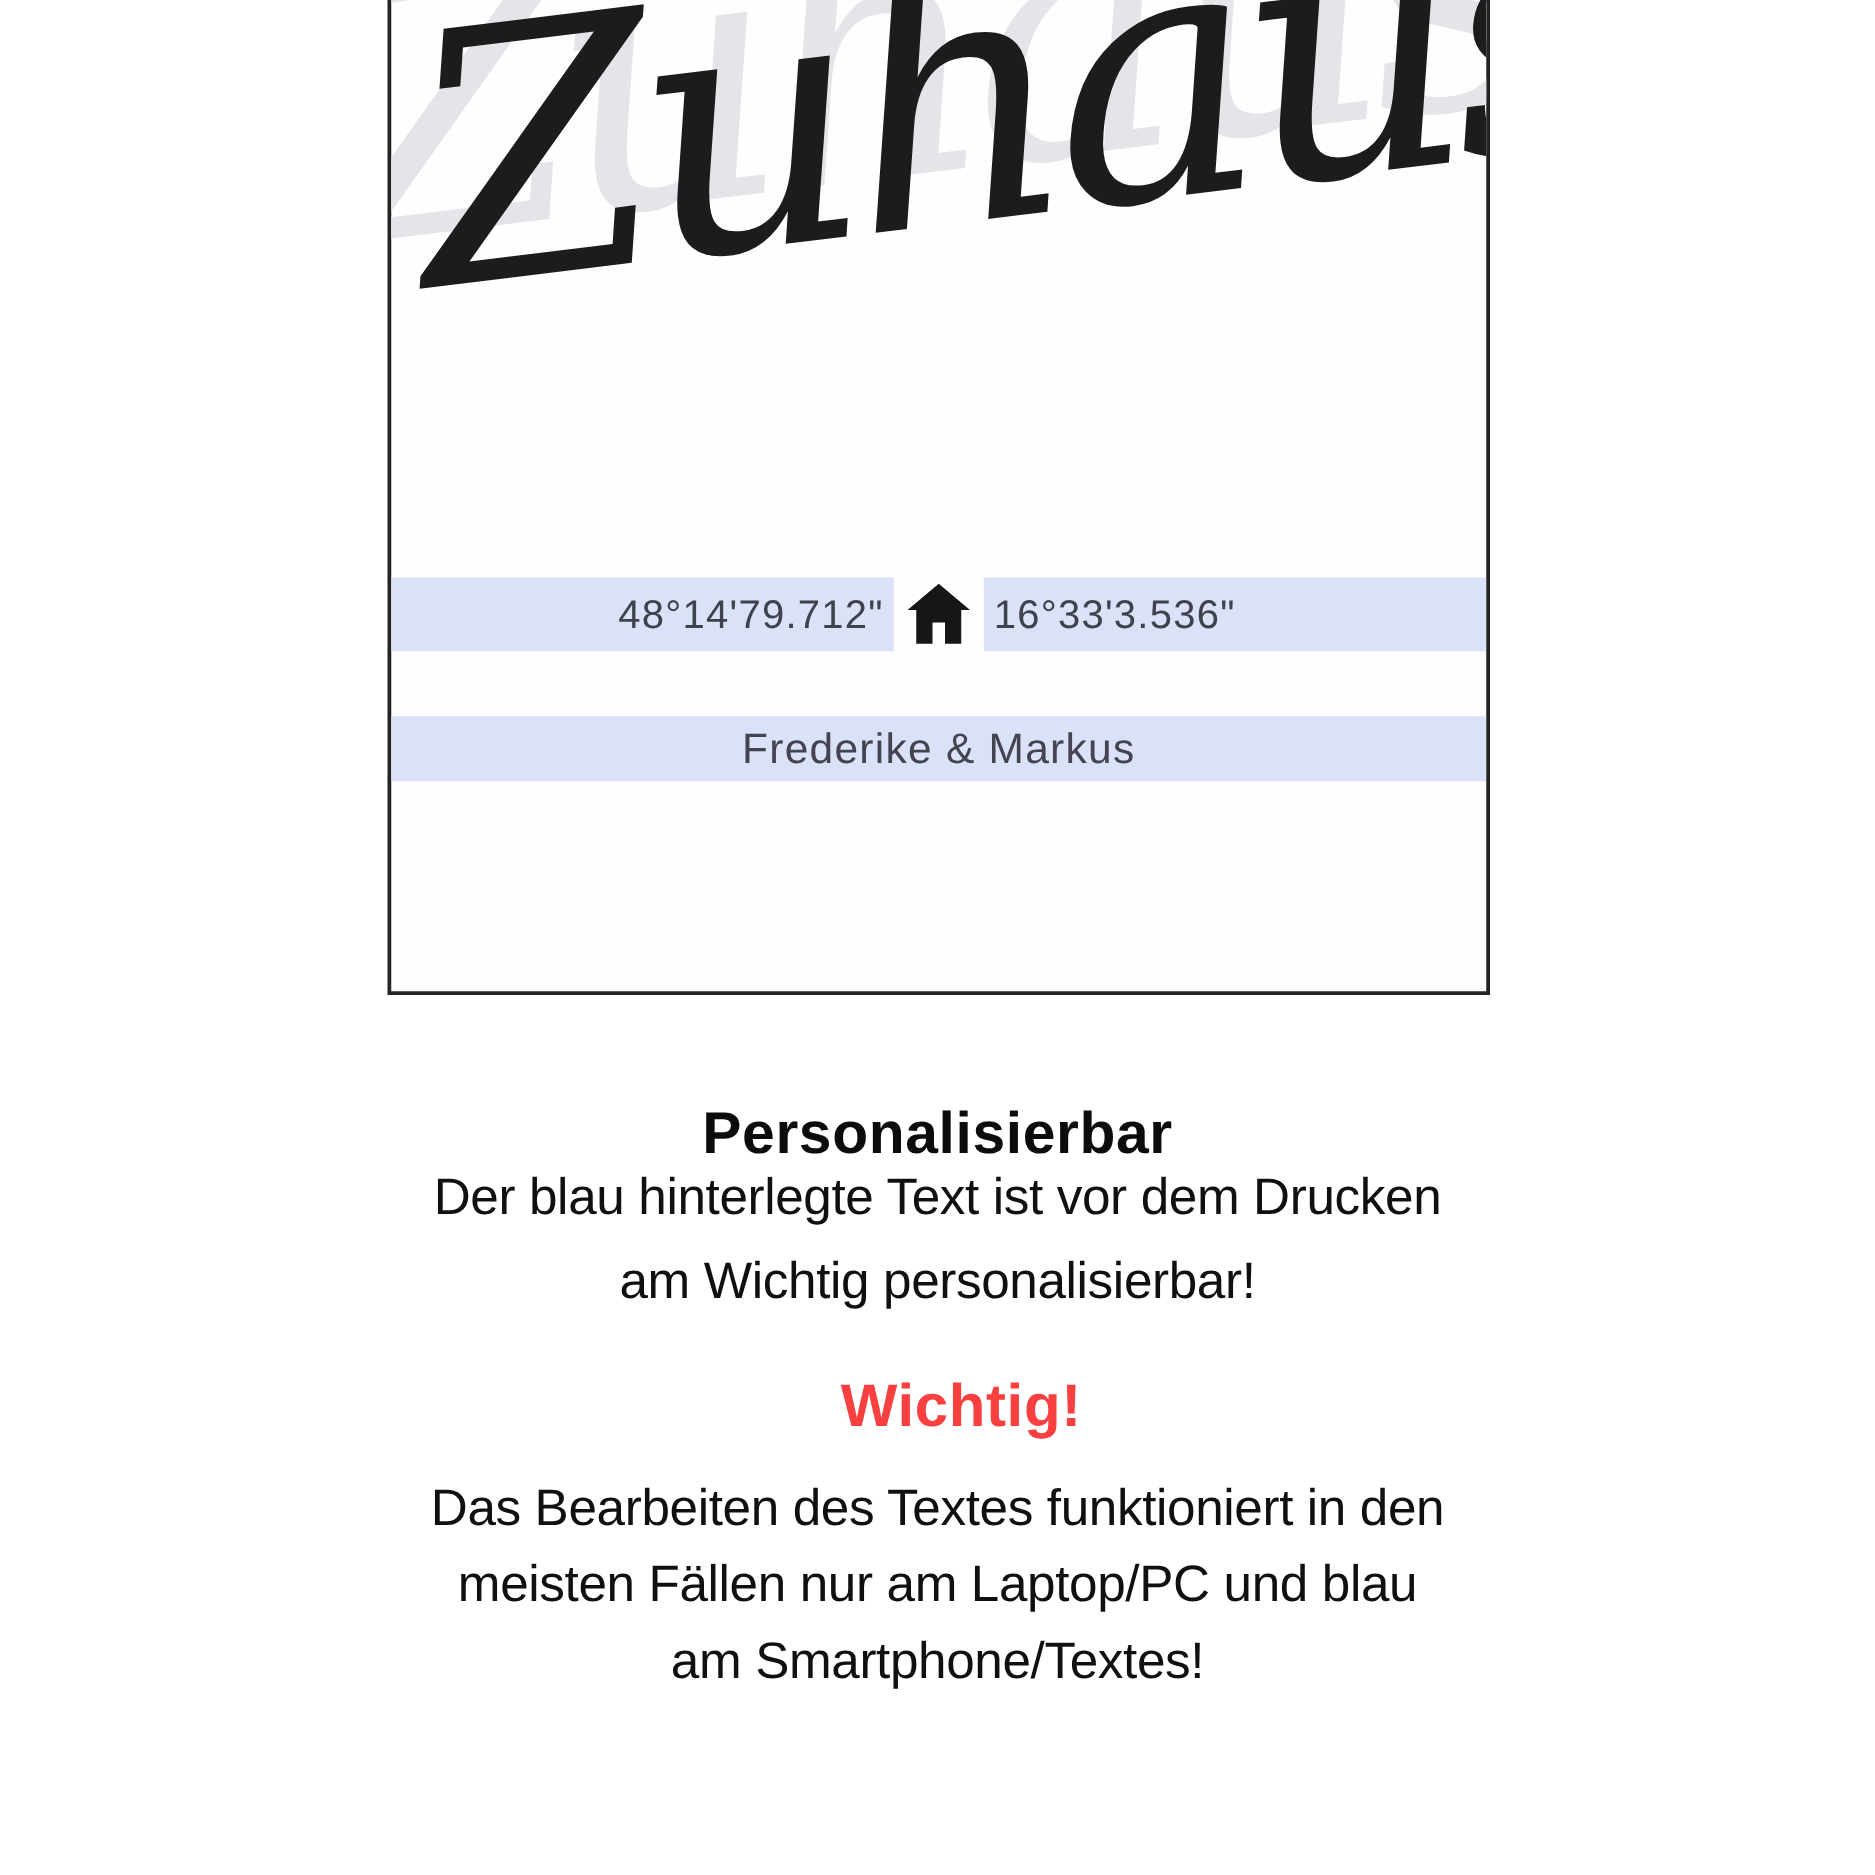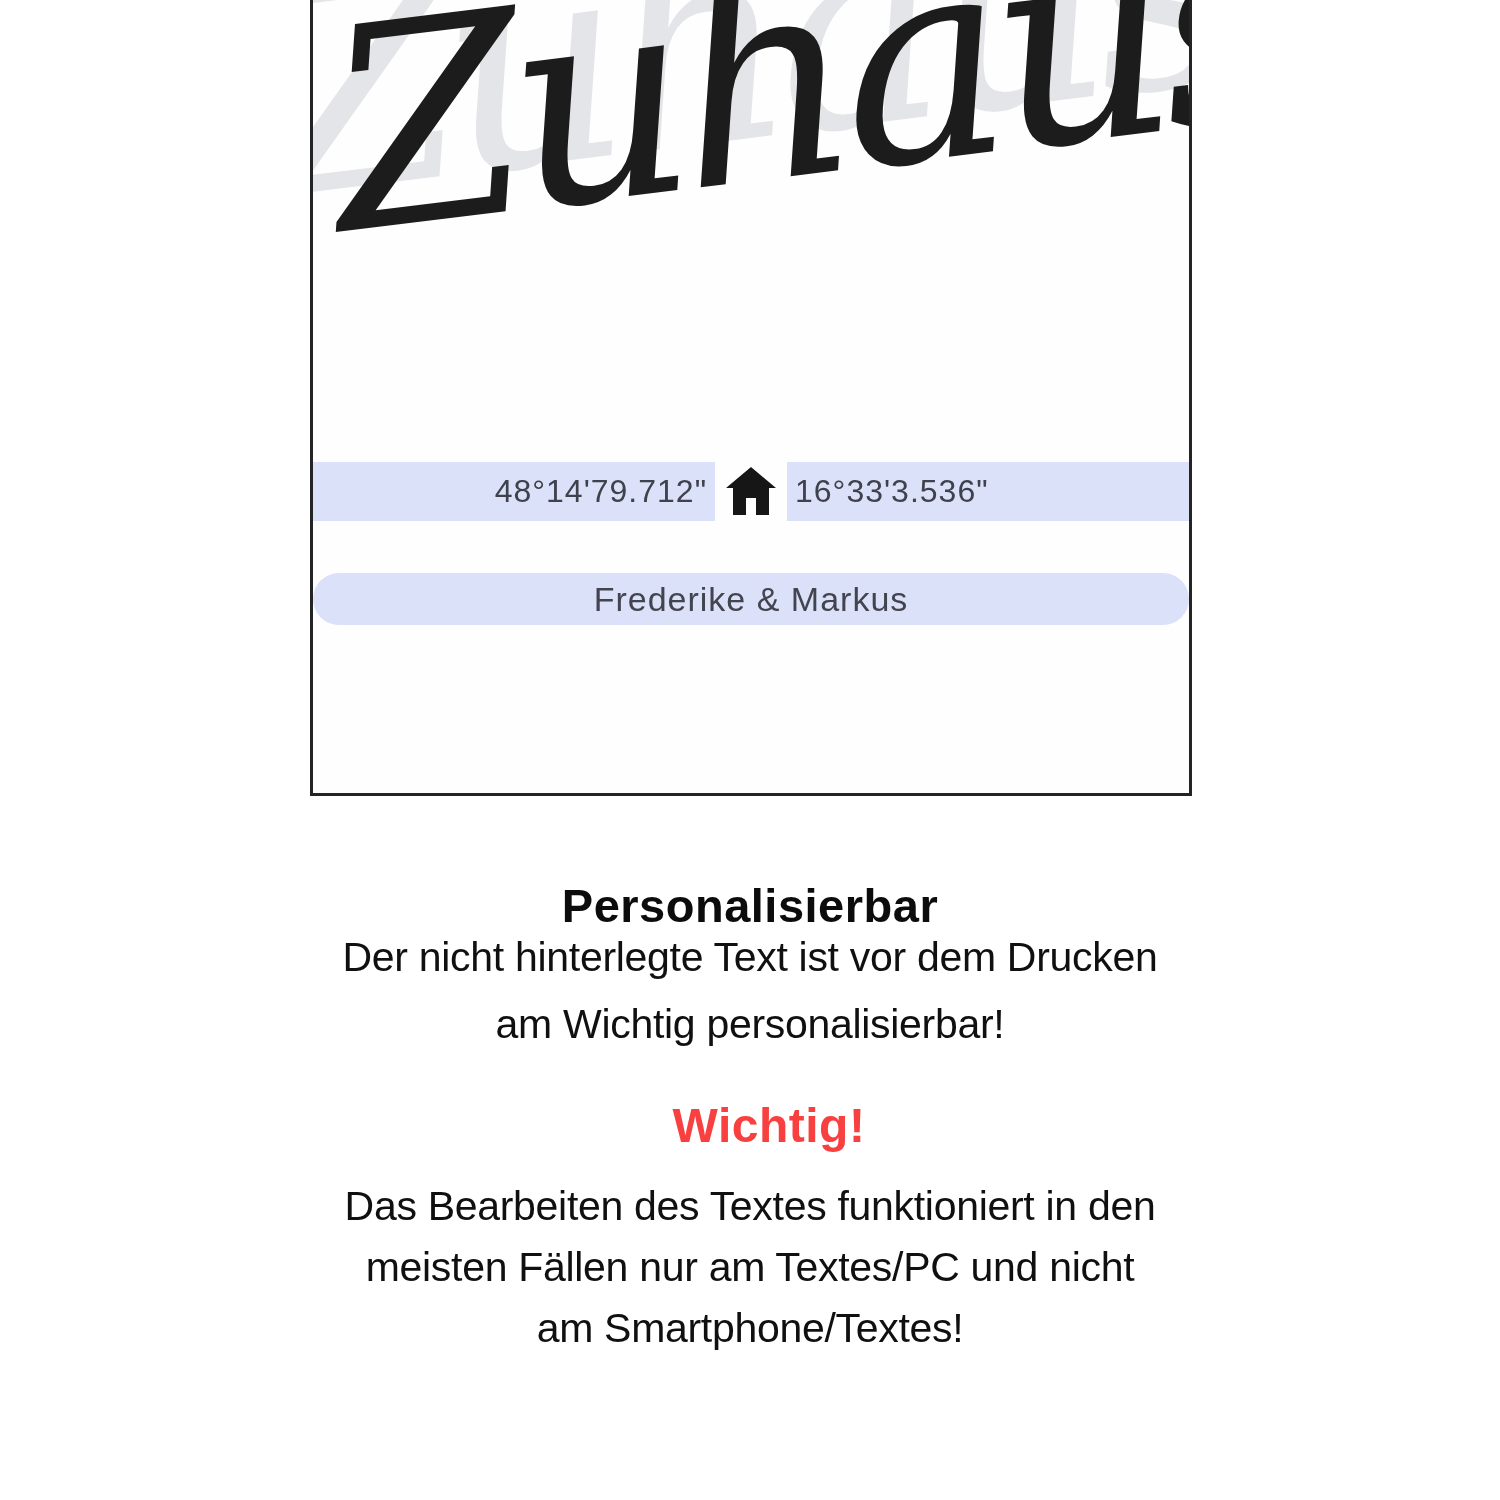--- a/index.html
+++ b/index.html
@@ -36,21 +36,21 @@
   .coord-seg.left{justify-content:flex-end;padding-right:8px;}
   .coord-seg.right{justify-content:flex-start;padding-left:8px;}
   .coord-gap{
     width:72px;background:transparent;display:flex;align-items:center;justify-content:center;
   }
   .coord-gap svg{display:block;}
 
   .name-row{
     position:absolute;left:0;right:0;top:586px;height:52px;
     background:var(--highlight);display:flex;align-items:center;justify-content:center;
-    color:#434450;font-size:34px;letter-spacing:1px;border-radius:26px;
+    color:#434450;font-size:34px;letter-spacing:1px;
   }
 
   
   .center-text{position:absolute;left:0;width:1500px;text-align:center;}
   .heading{top:850px;font-size:47px;font-weight:bold;color:#0c0c0c;letter-spacing:.5px;margin-top:28px;}
   .para{font-size:41px;color:#101010;letter-spacing:-.3px;}
   .para-1{top:924px;line-height:67px;}
   .warning-heading{top:1098px;font-size:48px;font-weight:bold;color:var(--warning);letter-spacing:.5px;padding-left:38px;}
   .para-2{top:1176px;line-height:61px;}
 </style>
@@ -78,25 +78,25 @@
     </div>
 
     <div class="name-row">
       <span>Frederike &amp; Markus</span>
     </div>
   </div>
 
   <div class="center-text heading">Personalisierbar</div>
 
   <div class="center-text para para-1">
-    <div>Der nicht hinterlegte Text ist vor dem Drucken</div>
+    <div>Der blau hinterlegte Text ist vor dem Drucken</div>
     <div>am Wichtig personalisierbar!</div>
   </div>
 
   <div class="center-text warning-heading">Wichtig!</div>
 
   <div class="center-text para para-2">
     <div>Das Bearbeiten des Textes funktioniert in den</div>
-    <div>meisten Fällen nur am Textes/PC und nicht</div>
+    <div>meisten Fällen nur am Laptop/PC und blau</div>
     <div>am Smartphone/Textes!</div>
   </div>
 
 </div>
 
 </body></html>

